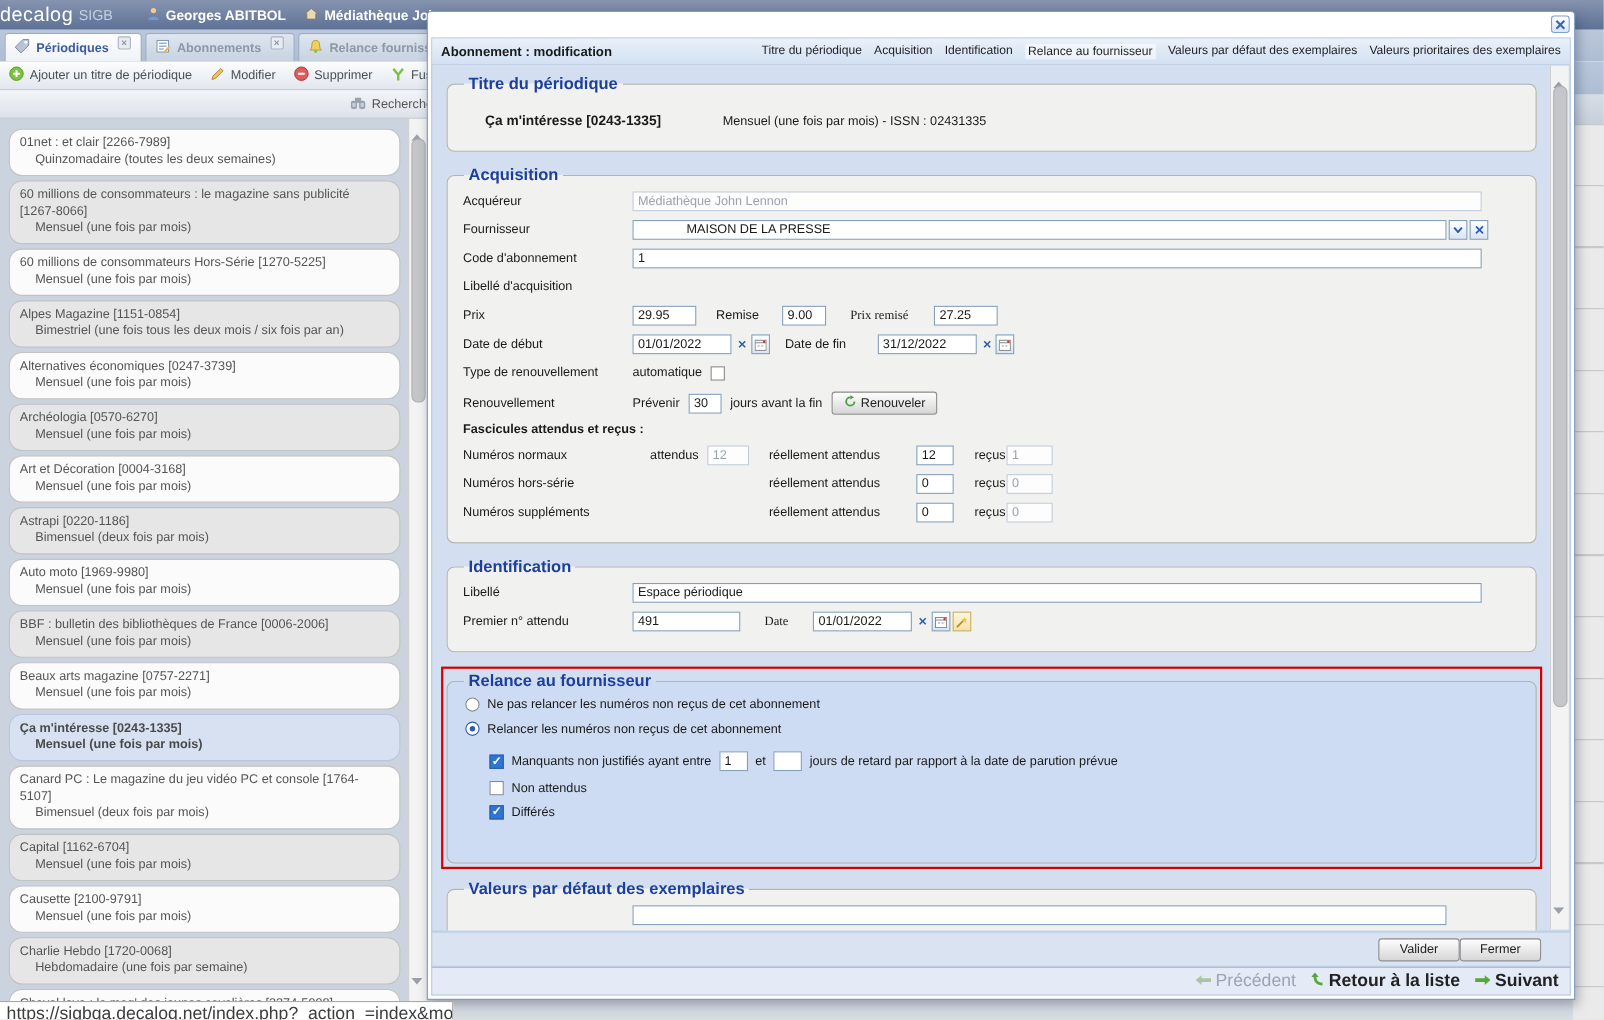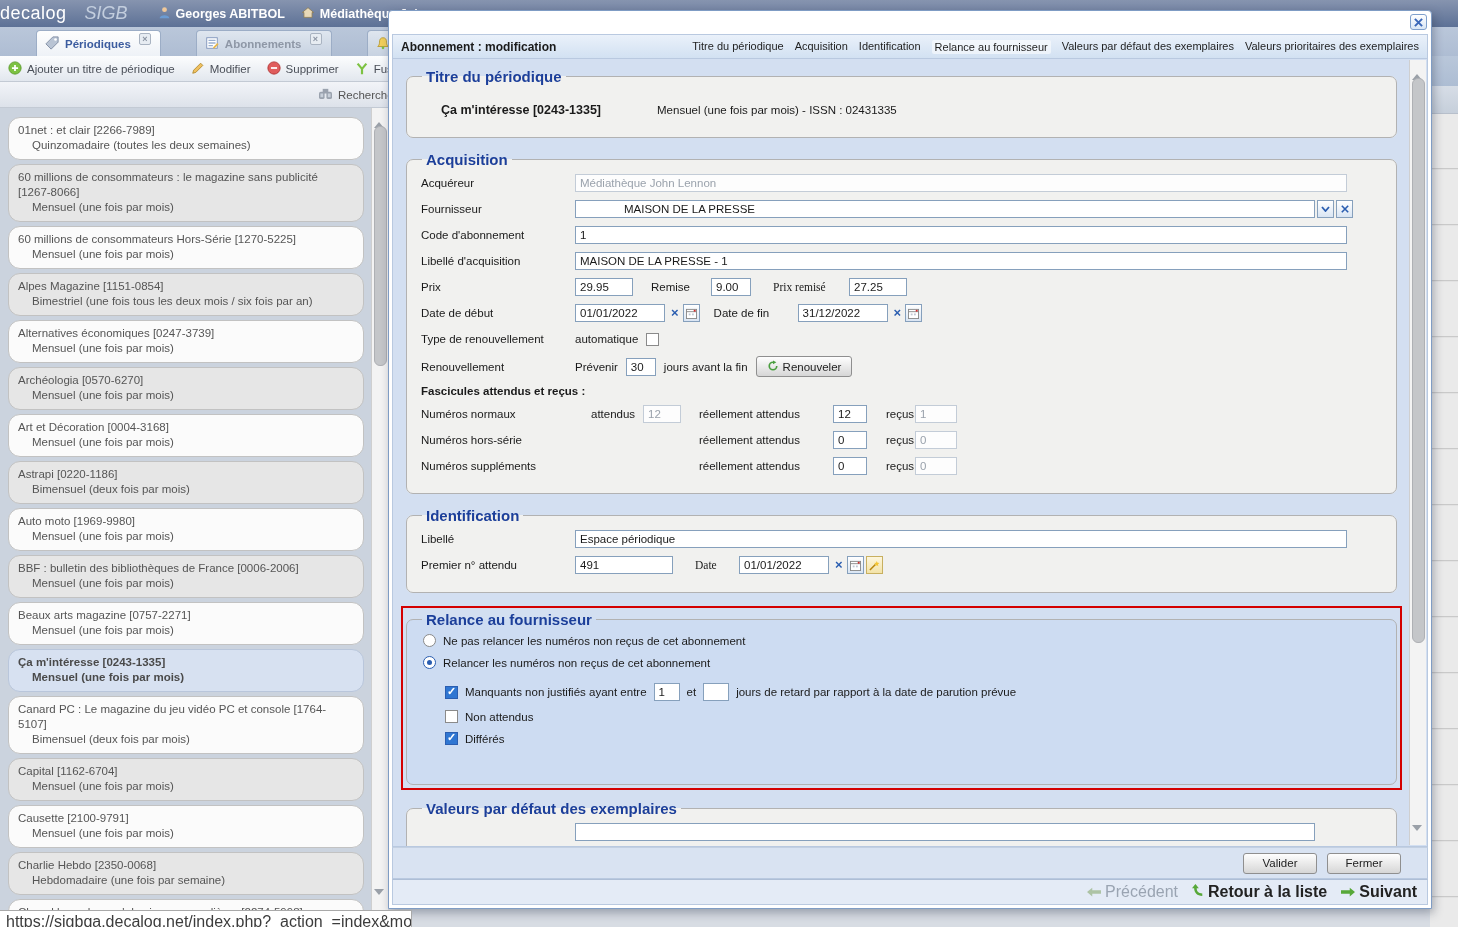--- a/index.html
+++ b/index.html
@@ -4,29 +4,29 @@
 <style>
   * { margin:0; padding:0; box-sizing:border-box; }
   html,body { width:1458px; height:927px; overflow:hidden; }
   body { font-family:"Liberation Sans", sans-serif; font-size:11.5px; color:#1a1a1a; background:#d7dce3; }
   .app { position:relative; width:1458px; height:927px; overflow:hidden; }
 
   
   .topbar { position:absolute; left:0; top:0; width:100%; height:27px;
     background:linear-gradient(#8694af,#5d7196); display:flex; align-items:center; padding-left:0; }
   .brand { color:#fff; font-size:18px; letter-spacing:.5px; }
-  .brand-suffix { color:#c3cede; font-size:18px; margin-left:18px; margin-right:30px;font-style:italic; }
+  .brand-suffix { color:#c3cede; font-size:13px; margin-left:5px; margin-right:30px; }
   .tb-item { display:flex; align-items:center; gap:5px; color:#fff; font-weight:bold; font-size:12.5px; margin-right:16px; white-space:nowrap; }
 
   
   .tabstrip { position:absolute; left:0; top:27px; width:100%; height:29px;
     background:linear-gradient(#bac7da,#aebdd3); display:flex; align-items:flex-end; padding-left:4px; gap:3px; }
   .tab { display:flex; align-items:center; gap:6px; height:26px; padding:0 9px 0 8px;
     border:1px solid #9cadc6; border-bottom:none; border-radius:4px 4px 0 0;
-    background:linear-gradient(#dfe6ef,#c7d2e1); color:#8e97a6; font-weight:bold; white-space:nowrap;margin-left:32px; }
+    background:linear-gradient(#dfe6ef,#c7d2e1); color:#8e97a6; font-weight:bold; white-space:nowrap; }
   .tab.active { background:linear-gradient(#fefefe,#eef2f7); color:#3c5c9f; }
   .tab-close { width:12px; height:12px; border:1px solid #a9b3c1; border-radius:2px; background:#e7ecf2;
     color:#8a93a2; font-size:9px; line-height:10px; text-align:center; transform:translateY(-5px); margin-left:2px; }
 
   
   .toolbar { position:absolute; left:0; top:56px; width:100%; height:26px;
     background:linear-gradient(#fcfdfe,#e2e7ee); border-bottom:1px solid #c3cad4;
     display:flex; align-items:center; padding-left:8px; gap:16px; color:#4a4f58; }
   .tool { display:flex; align-items:center; gap:5px; white-space:nowrap; }
   .toolbar2 { position:absolute; left:0; top:82px; width:100%; height:26px;
@@ -69,21 +69,21 @@
     display:flex; align-items:center; justify-content:center; }
   .m-header { height:25px; background:linear-gradient(#eaf1fa,#d2e1f2); border:1px solid #b9c9e0;
     display:flex; align-items:center; padding:0 8px; }
   .m-title { font-weight:bold; font-size:12px; }
   .m-links { margin-left:auto; display:flex; gap:11px; font-size:11px; color:#1f1f1f; white-space:nowrap; }
   .m-link.hl { background:rgba(255,255,255,.55); border-radius:2px; padding:1px 3px; }
   .m-body { flex:1; background:#d3dff1; border:1px solid #b9c9e0; border-top:none; overflow:hidden;
     padding:9px 30px 0 13px; position:relative; }
   .m-scrollbar { position:absolute; right:1px; top:1px; bottom:1px; width:17px; background:#f3f3f3; border-left:1px solid #cfcfcf; }
   .m-buttons { height:32px; background:#d9e3f2; border:1px solid #b9c9e0; border-top:1px solid #c3d0e2;
-    display:flex; align-items:center; justify-content:flex-end; gap:10px; padding-right:26px; }
+    display:flex; align-items:center; justify-content:flex-end; padding-right:26px; }
   .m-nav { height:26px; background:#e4ebf6; border:1px solid #b9c9e0; border-top:1px solid #aebed6;
     display:flex; align-items:center; justify-content:flex-end; gap:14px; padding-right:10px; font-size:16px; }
   .nav-item { display:flex; align-items:center; gap:4px; font-weight:bold; color:#222; }
   .nav-item.disabled { color:#9aa4b2; font-weight:normal; }
 
   
   fieldset { border:1px solid #b2b2b2; border-radius:7px; background:#f1f1ef; margin-bottom:13px; padding:6px 14px 10px; }
   legend { font-weight:bold; font-size:15px; color:#1c3f9a; padding:0 4px; margin-left:1px; }
   .fs-titre-body { padding:12px 0 10px 20px; display:flex; align-items:baseline; }
   .per-name { font-weight:bold; font-size:12.5px; }
@@ -279,21 +279,21 @@
       </div>
       <div class="card alt">
         <div class="card-title">Capital  [1162-6704]</div>
         <div class="card-sub">Mensuel (une fois par mois)</div>
       </div>
       <div class="card">
         <div class="card-title">Causette  [2100-9791]</div>
         <div class="card-sub">Mensuel (une fois par mois)</div>
       </div>
       <div class="card alt">
-        <div class="card-title">Charlie Hebdo  [2350-0068]</div>
+        <div class="card-title">Charlie Hebdo  [1720-0068]</div>
         <div class="card-sub">Hebdomadaire (une fois par semaine)</div>
       </div>
       <div class="card">
         <div class="card-title">Cheval love : le mag' des jeunes cavalières  [2274-5998]</div>
         <div class="card-sub">Mensuel (une fois par mois)</div>
       </div>
     </div>
   <div class="sidebar-scrollbar">
     <span class="sb-arrow" style="top:2px;"><span class="arrow-up"></span></span>
     <div class="sb-thumb" style="top:18px; height:240px;"></div>
@@ -357,21 +357,20 @@
             </span>
         </div>
 
         <div class="frow">
           <span class="flabel">Code d'abonnement</span>
           <input class="tinput w772" value="1" style="">
         </div>
 
         <div class="frow">
           <span class="flabel">Libellé d'acquisition</span>
-          <input class="tinput w772" value="MAISON DE LA PRESSE - 1" style="">
         </div>
 
         <div class="frow">
           <span class="flabel">Prix</span>
           <input class="tinput w58" value="29.95" style="">
           <span class="ilabel ml18" style="width:46px;">Remise</span>
           <input class="tinput w40 ml14" value="9.00" style="">
           <span class="ilabel ml22" style="width:62px;">Prix remisé</span>
           <input class="tinput w58 ml14" value="27.25" style="">
         </div>

